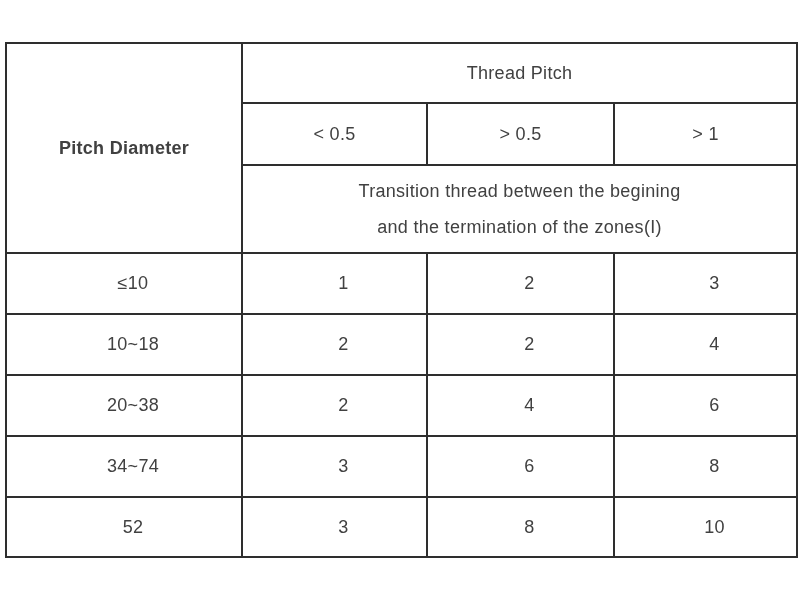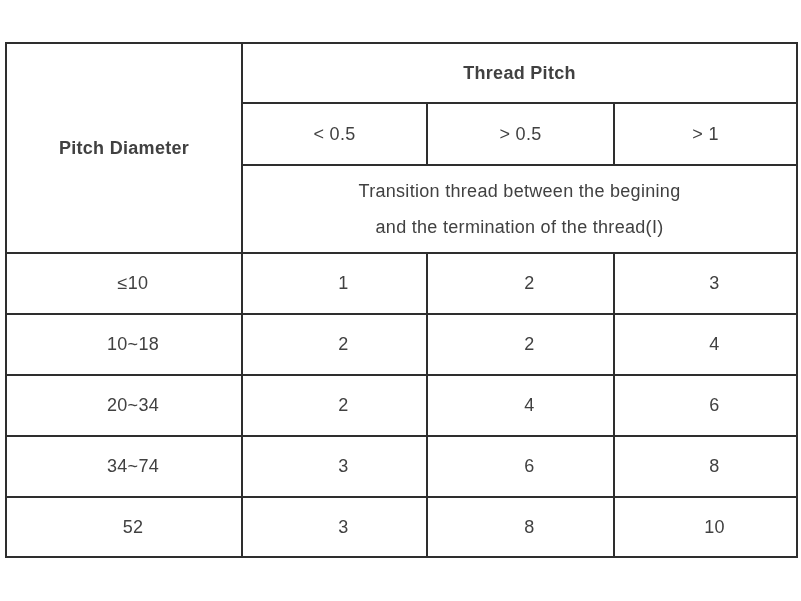--- a/index.html
+++ b/index.html
@@ -32,21 +32,21 @@
   }
   td.corner-cell {
     width: 234px;
     font-weight: bold;
     font-size: 21px;
     color: #2f2f2f;
     letter-spacing: 0.2px;
   }
   td.pitch-header-cell {
     height: 58px;
-    font-weight: bold;
+    font-weight: normal;
     font-size: 21px;
     color: #2f2f2f;
   }
   td.subhead-cell {
     height: 60px;
     font-size: 18px;
   }
   td.note-cell {
     height: 86px;
     font-size: 18px;
@@ -80,38 +80,38 @@
       <td class="pitch-header-cell" colspan="3">Thread Pitch</td>
     </tr>
     <tr>
       <td class="subhead-cell">&lt; 0.5</td>
       <td class="subhead-cell">&gt; 0.5</td>
       <td class="subhead-cell">&gt; 1</td>
     </tr>
     <tr>
       <td class="note-cell" colspan="3">
         <div>Transition thread between the begining</div>
-        <div>and the termination of the thread(I)</div>
+        <div>and the termination of the zones(I)</div>
       </td>
     </tr>
 
     <tr class="data-row">
       <td>≤10</td>
       <td>1</td>
       <td>2</td>
       <td>3</td>
     </tr>
     <tr class="data-row">
       <td>10~18</td>
       <td>2</td>
       <td>2</td>
       <td>4</td>
     </tr>
     <tr class="data-row">
-      <td>20~34</td>
+      <td>20~38</td>
       <td>2</td>
       <td>4</td>
       <td>6</td>
     </tr>
     <tr class="data-row">
       <td>34~74</td>
       <td>3</td>
       <td>6</td>
       <td>8</td>
     </tr>

